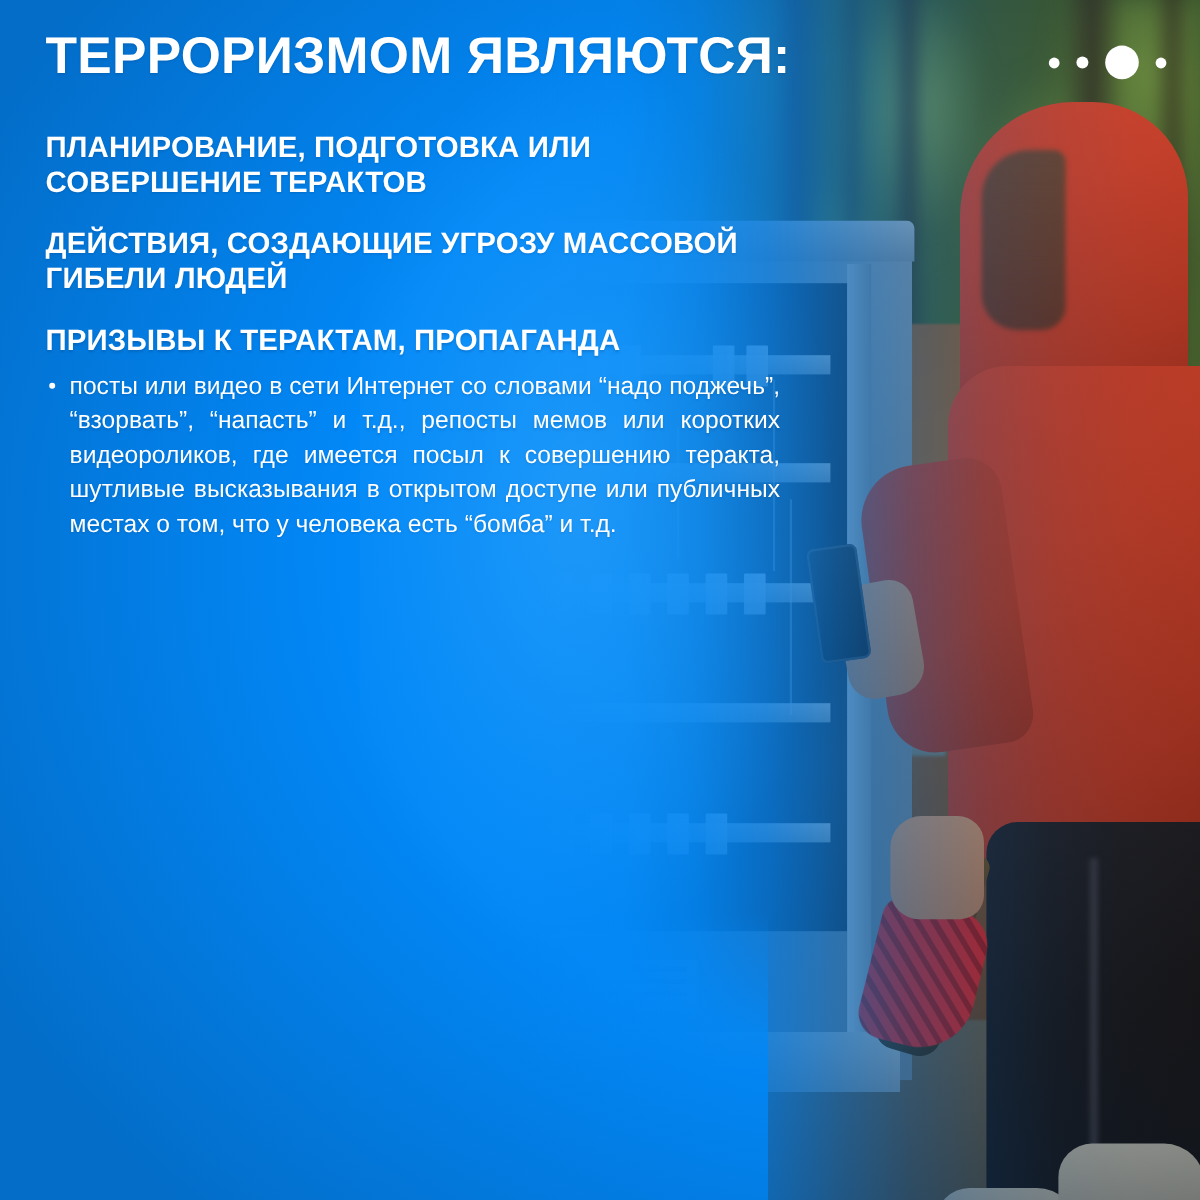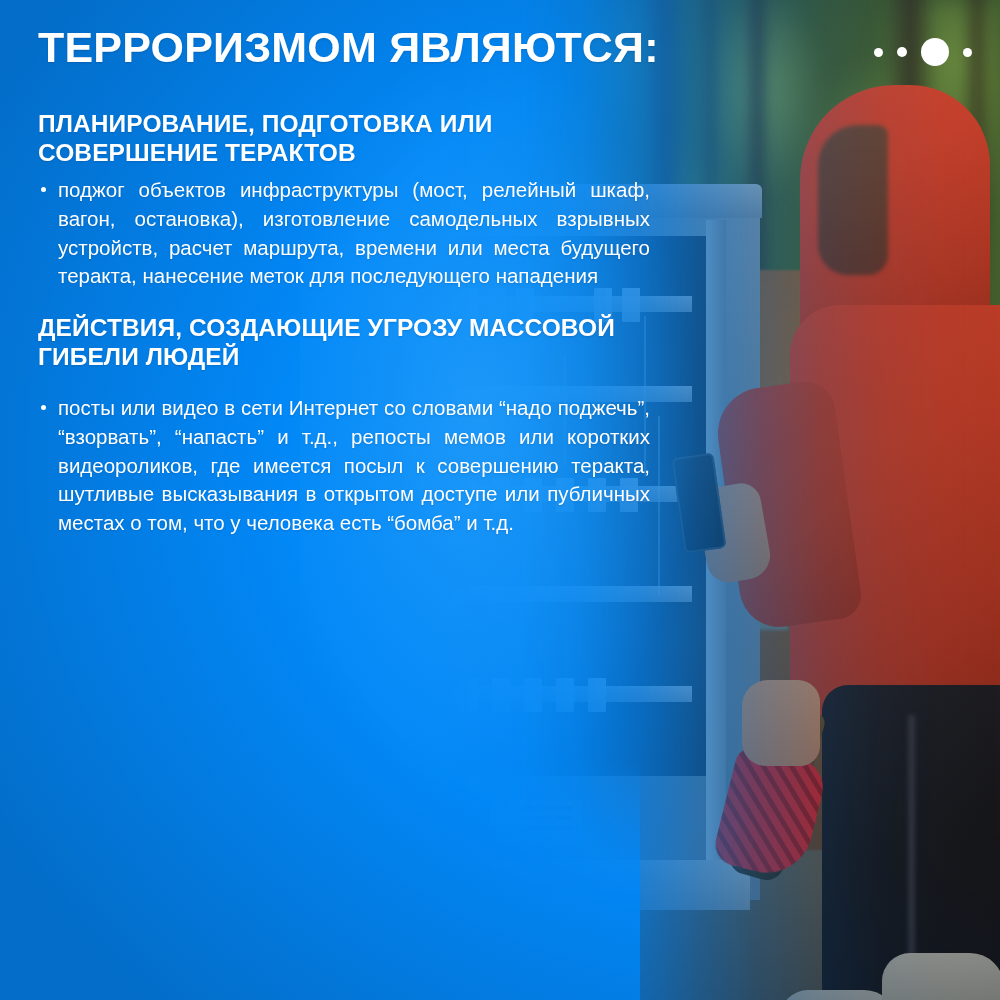--- a/index.html
+++ b/index.html
@@ -375,30 +375,28 @@
       <span class="dot active"></span>
       <span class="dot s"></span>
     </div>
 
     <div class="title">ТЕРРОРИЗМОМ ЯВЛЯЮТСЯ:</div>
 
     <div class="sections">
 
       <div class="section sec-1">
         <div class="sec-head">ПЛАНИРОВАНИЕ, ПОДГОТОВКА ИЛИ СОВЕРШЕНИЕ ТЕРАКТОВ</div>
-        <ul class="bullets">
-          <li class="bullet">поджог объектов инфраструктуры (мост, релейный шкаф, вагон, остановка), изготовление самодельных взрывных устройств, расчет маршрута, времени или места будущего теракта, нанесение меток для последующего нападения</li>
-        </ul>
       </div>
 
       <div class="section sec-2">
         <div class="sec-head">ДЕЙСТВИЯ, СОЗДАЮЩИЕ УГРОЗУ МАССОВОЙ ГИБЕЛИ ЛЮДЕЙ</div>
       </div>
 
       <div class="section sec-3">
+        <div class="sec-head">ПРИЗЫВЫ К ТЕРАКТАМ, ПРОПАГАНДА</div>
         <ul class="bullets">
           <li class="bullet">посты или видео в сети Интернет со словами “надо поджечь”, “взорвать”, “напасть” и т.д., репосты мемов или коротких видеороликов, где имеется посыл к совершению теракта, шутливые высказывания в открытом доступе или публичных местах о том, что у человека есть “бомба” и т.д.</li>
         </ul>
       </div>
 
     </div>
   </div>
 </div>
 
 </body></html>

